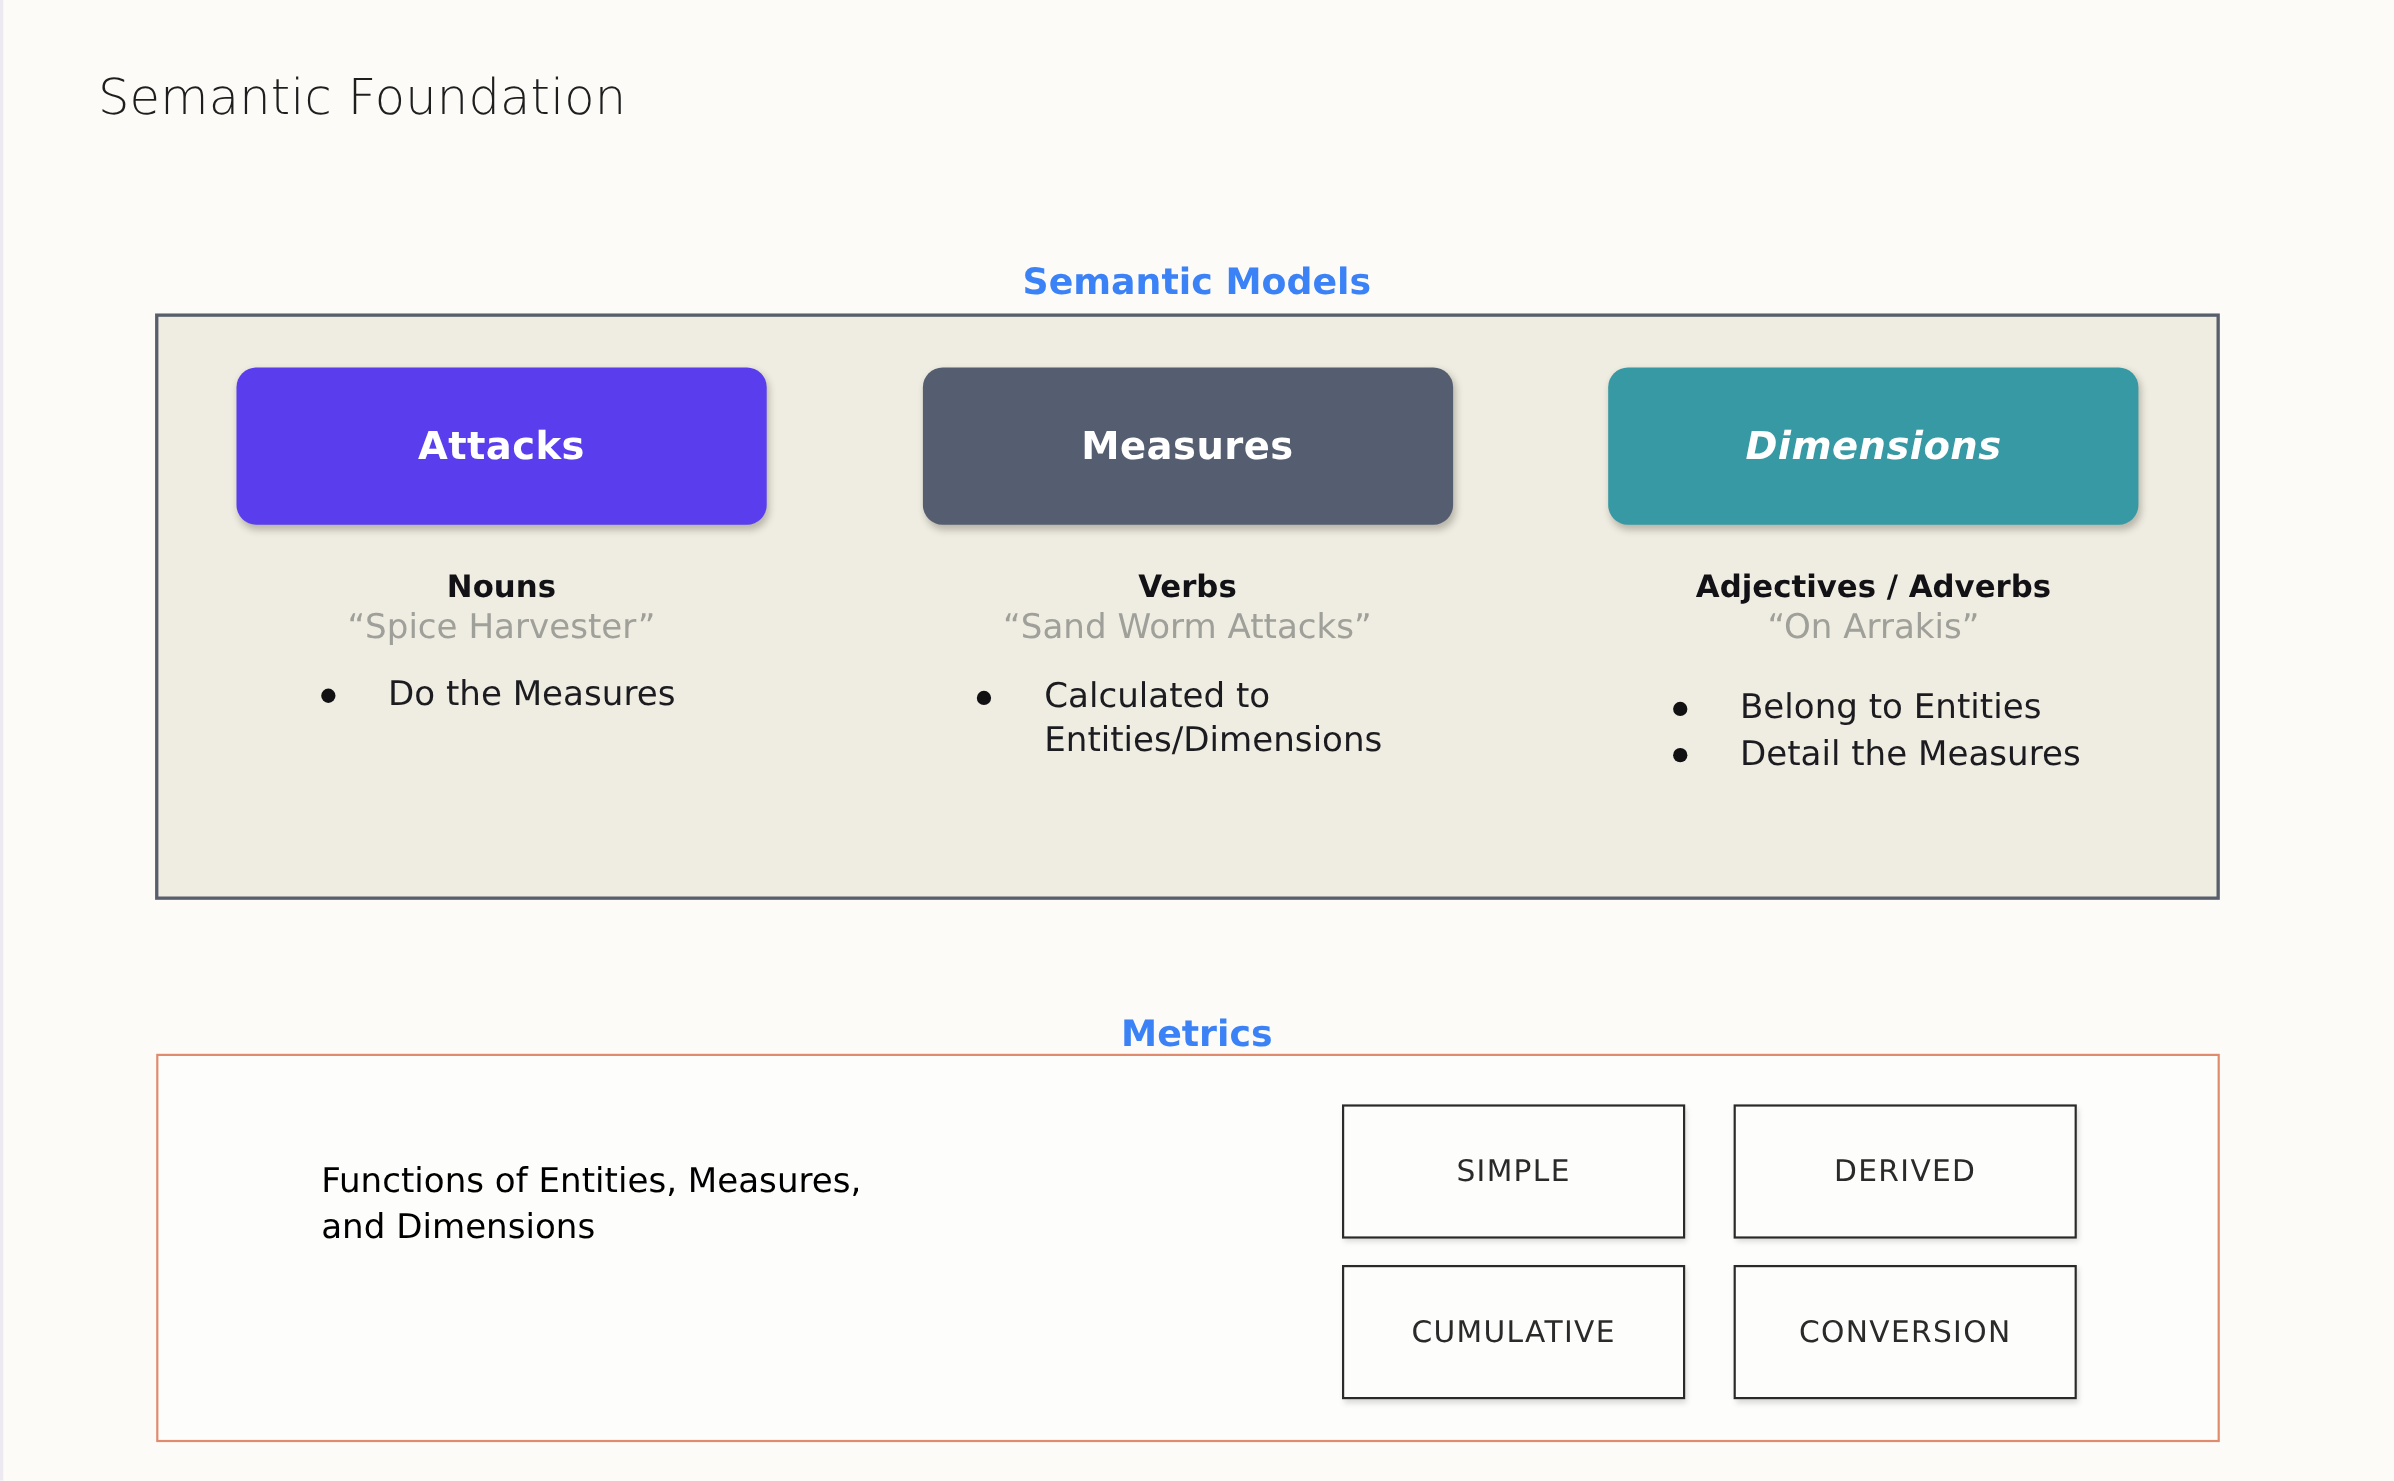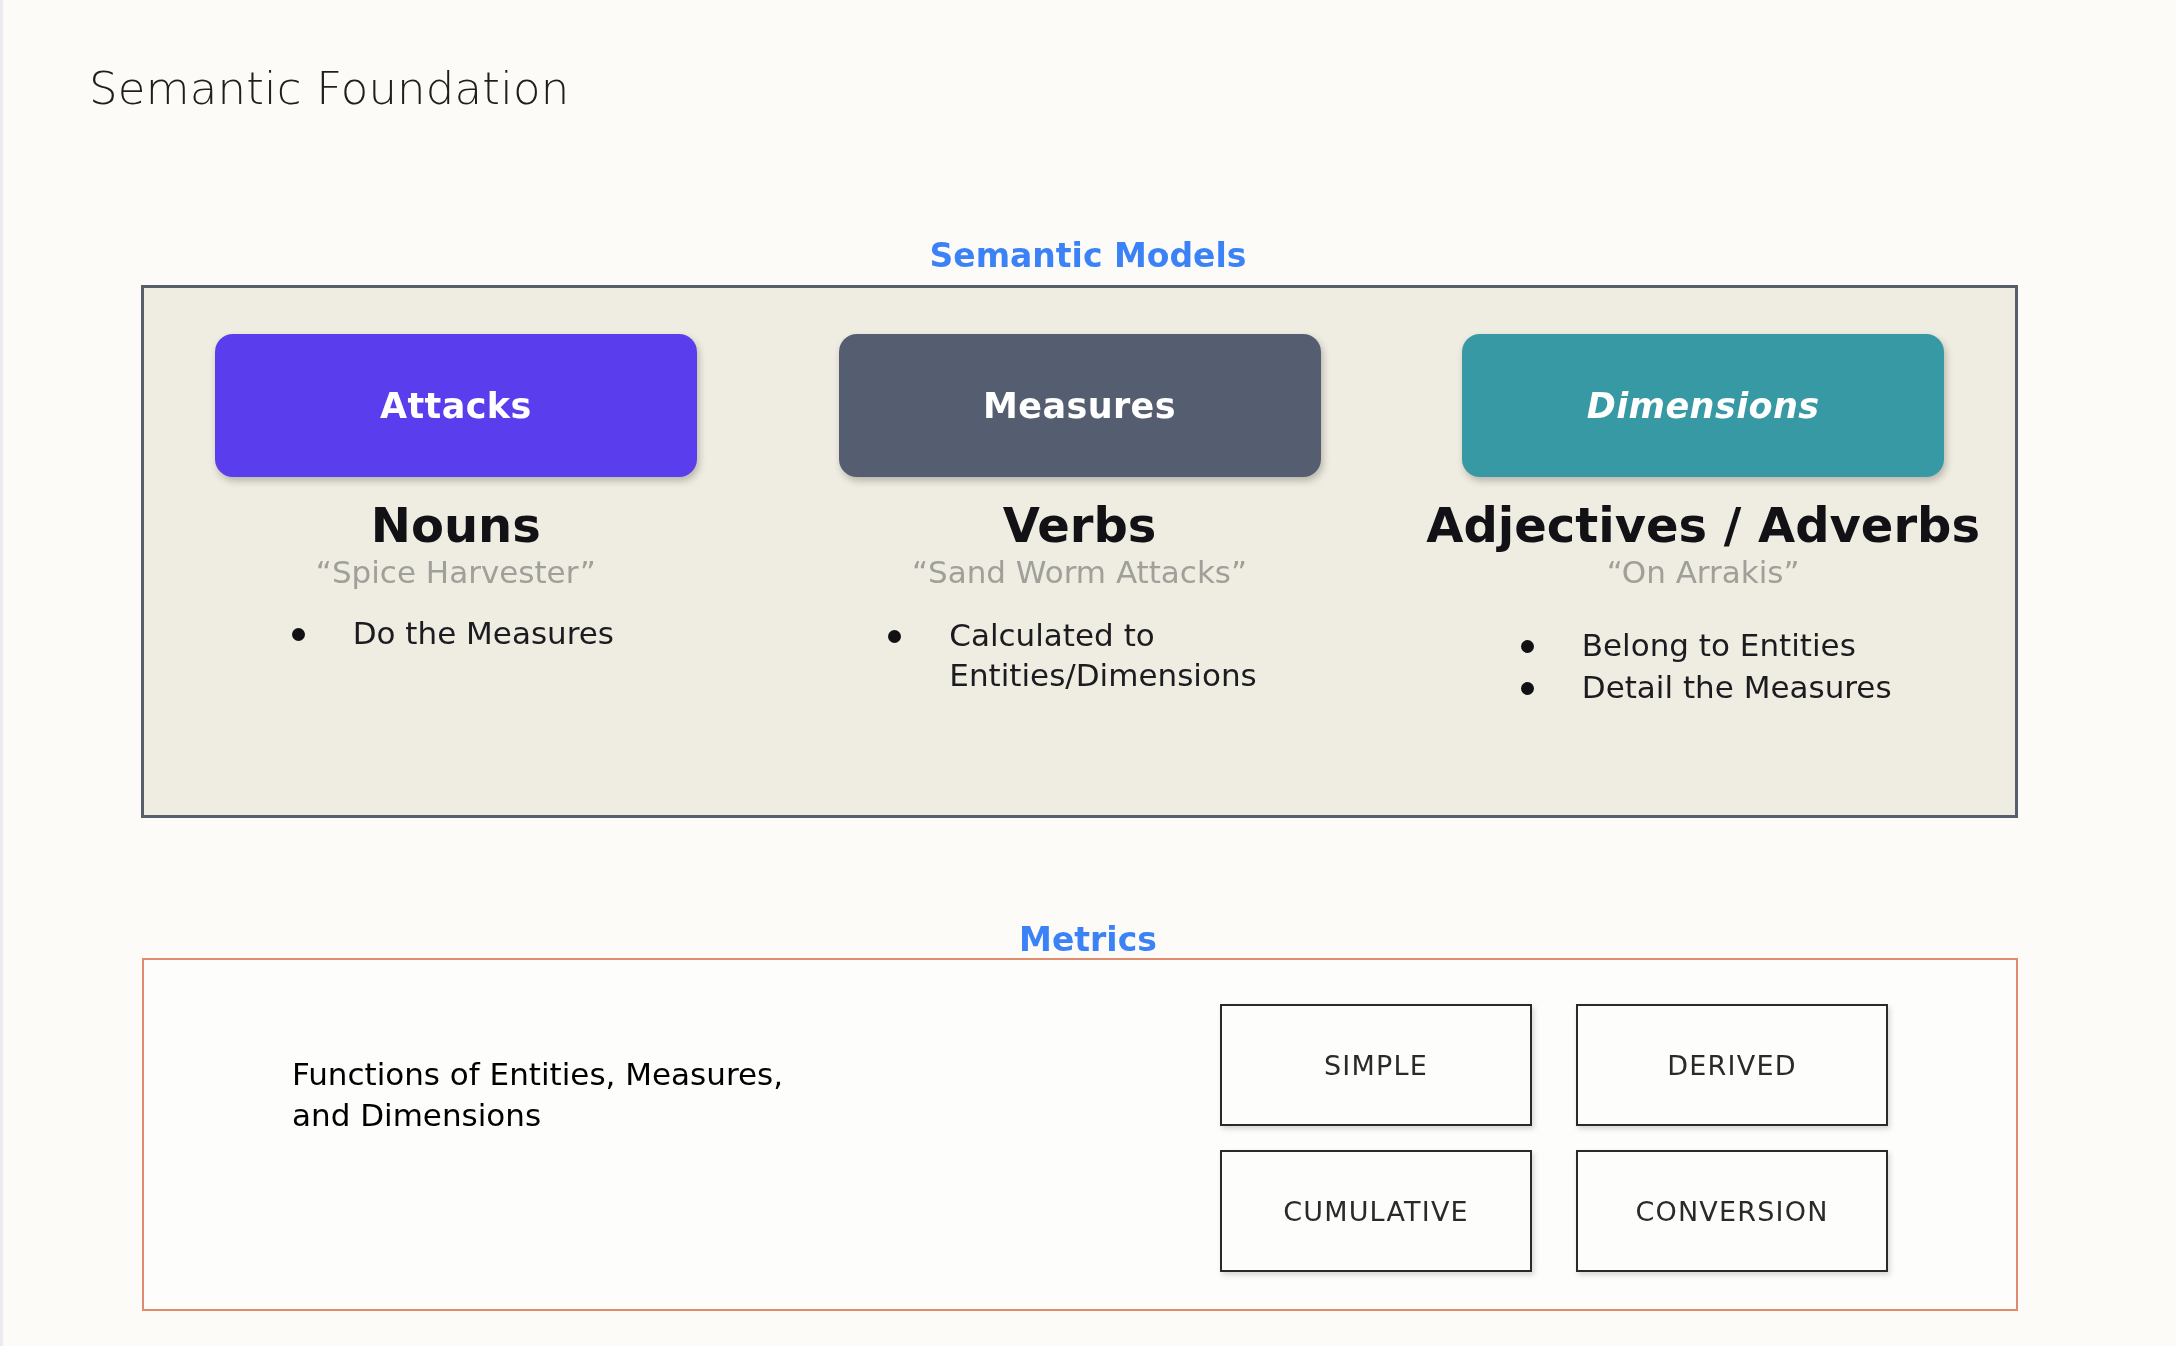--- a/index.html
+++ b/index.html
@@ -101,22 +101,22 @@
     font-weight: bold;
     letter-spacing: 0.4px;
     box-shadow: 2px 4px 7px rgba(60,55,45,0.30);
     box-sizing: border-box;
   }
   .col-entities .pill { background: #5a3eee; }
   .col-measures .pill { background: #555e70; }
   .col-dimensions .pill { background: #3699a3; font-style: italic; }
 
   .pos-label {
-    margin-top: 23px;
-    font-size: 48px;
+    margin-top: 42px;
+    font-size: 28px;
     font-weight: bold;
     color: #121216;
     text-align: center;
     line-height: 1.05;
     white-space: nowrap;
   }
   .example-label {
     margin-top: 4px;
     font-size: 31px;
     font-weight: 400;

